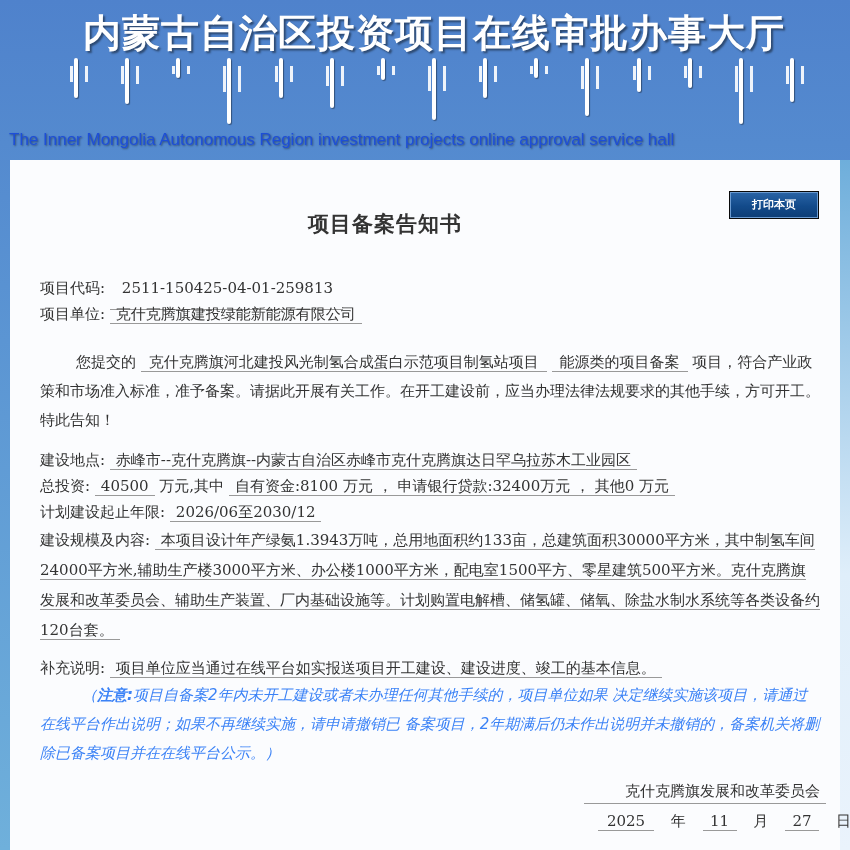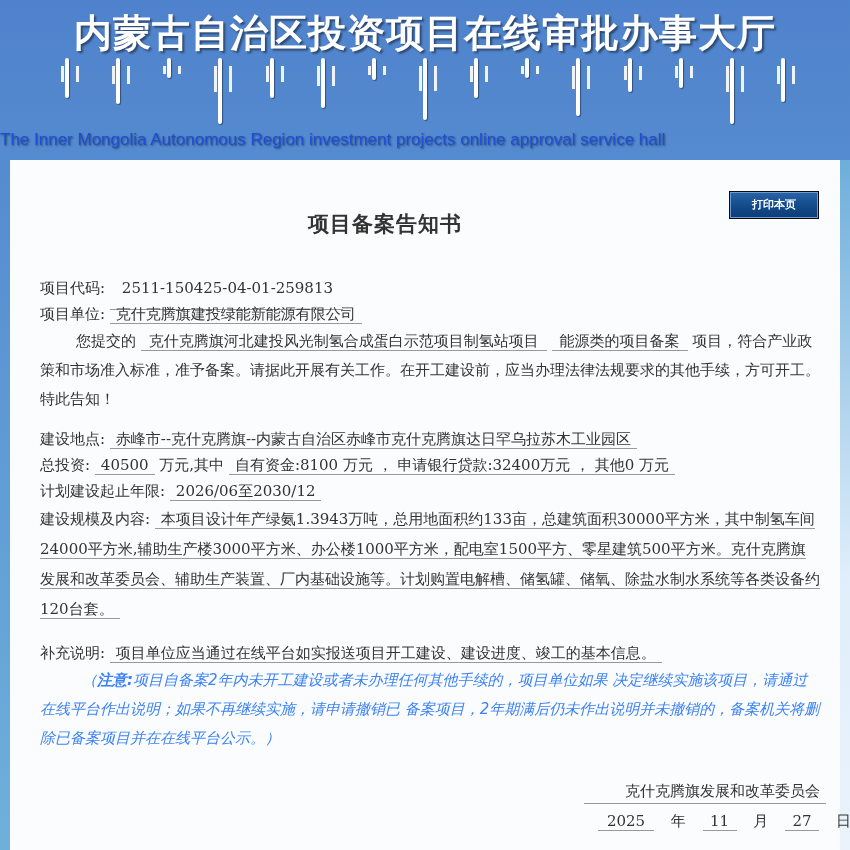--- a/index.html
+++ b/index.html
@@ -1,21 +1,21 @@
 <!DOCTYPE html>
 <html><head>
 <meta charset="utf-8">
 <style>
   html, body { margin:0; padding:0; }
   body {
     width:850px; height:850px; overflow:hidden; position:relative;
     background: linear-gradient(180deg, #4f82cc 0%, #5b95d3 40%, #6fb0db 100%);
     font-family: "DejaVu Sans", sans-serif;
   }
-  .header { position:absolute; left:0; top:0; width:733px; height:160px; }
+  .header { position:absolute; left:9px; top:0; width:733px; height:160px; }
   .header-title {
     position:absolute; left:0; top:8px; width:850px; text-align:center;
     font-family: "DejaVu Serif", serif; font-weight:bold;
     font-size:38px; color:#ffffff; letter-spacing:1px;
     text-shadow: 2px 2px 2px rgba(0,0,0,0.45);
   }
   .mongol-row {
     position:absolute; left:60px; top:58px; width:730px; height:70px;
     display:flex; justify-content:space-between;
   }
@@ -54,21 +54,21 @@
     position:absolute; left:0; top:210px; width:770px; text-align:center;
     font-family: Liberation Serif, serif; font-size:21px; color:#333;
     font-weight:bold; letter-spacing:1px;
   }
   .doc {
     position:absolute; left:40px; top:275px; width:780px;
     font-family: "DejaVu Serif", serif; font-size:15px; color:#333; line-height:26px;
   }
   .row { height:26px; white-space:nowrap; }
   .u { border-bottom:1px solid #999; padding:0 6px; }
-  .para { text-indent:36px; line-height:29px; margin-top:0; }
+  .para { text-indent:36px; line-height:29px; margin-top:21px; }
   .para .u { padding:0 8px; }
   .gap { height:12px; }
   .notice { font-family:"DejaVu Sans", sans-serif; font-style:italic; line-height:29px; text-indent:42px; color:#3b82f6; }
   .notice b { font-style:italic; }
   .sign { position:absolute; left:584px; top:782px; font-family:"DejaVu Serif", serif; font-size:15px; color:#333;
     border-bottom:1px solid #999; padding:0 6px 2px 0; width:236px; text-align:right; }
   .date { position:absolute; left:598px; top:812px; font-family:"DejaVu Serif", serif; font-size:15px; color:#333; white-space:nowrap; }
   .date .du { display:inline-block; border-bottom:1px solid #999; text-align:center; }
   .date .lbl { display:inline-block; margin:0 12px; }
 </style>
@@ -133,21 +133,21 @@
     <span class="u">自有资金:8100 万元 ， 申请银行贷款:32400万元 ， 其他0 万元</span>
   </div>
   <div class="row">
     <span>计划建设起止年限:</span>
     <span class="u">2026/06至2030/12</span>
   </div>
   <div style="line-height:26px">
     <span>建设规模及内容:</span>
     <span class="u" style="line-height:30px">本项目设计年产绿氨1.3943万吨，总用地面积约133亩，总建筑面积30000平方米，其中制氢车间24000平方米,辅助生产楼3000平方米、办公楼1000平方米，配电室1500平方、零星建筑500平方米。克什克腾旗发展和改革委员会、辅助生产装置、厂内基础设施等。计划购置电解槽、储氢罐、储氧、除盐水制水系统等各类设备约120台套。</span>
   </div>
-  <div class="row" style="margin-top:16px">
+  <div class="row" style="margin-top:10px">
     <span>补充说明:</span>
     <span class="u">项目单位应当通过在线平台如实报送项目开工建设、建设进度、竣工的基本信息。</span>
   </div>
   <div class="notice">
     <span>（</span><b>注意:</b><span>项目自备案2年内未开工建设或者未办理任何其他手续的，项目单位如果 决定继续实施该项目，请通过在线平台作出说明；如果不再继续实施，请申请撤销已 备案项目，2年期满后仍未作出说明并未撤销的，备案机关将删除已备案项目并在在线平台公示。）</span>
   </div>
 </div>
 
 <div class="sign">克什克腾旗发展和改革委员会</div>
 <div class="date">

